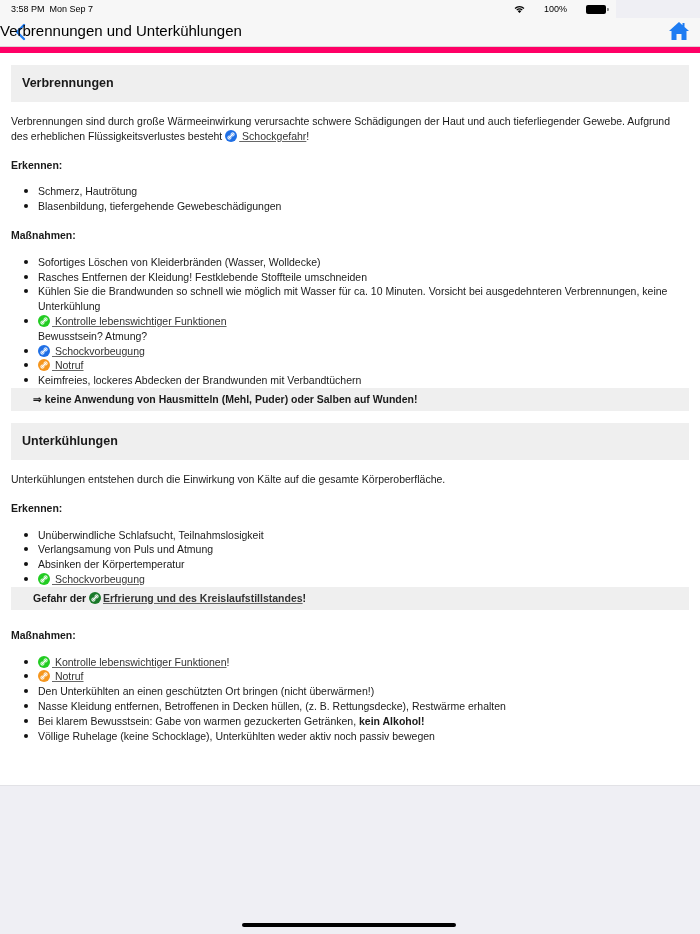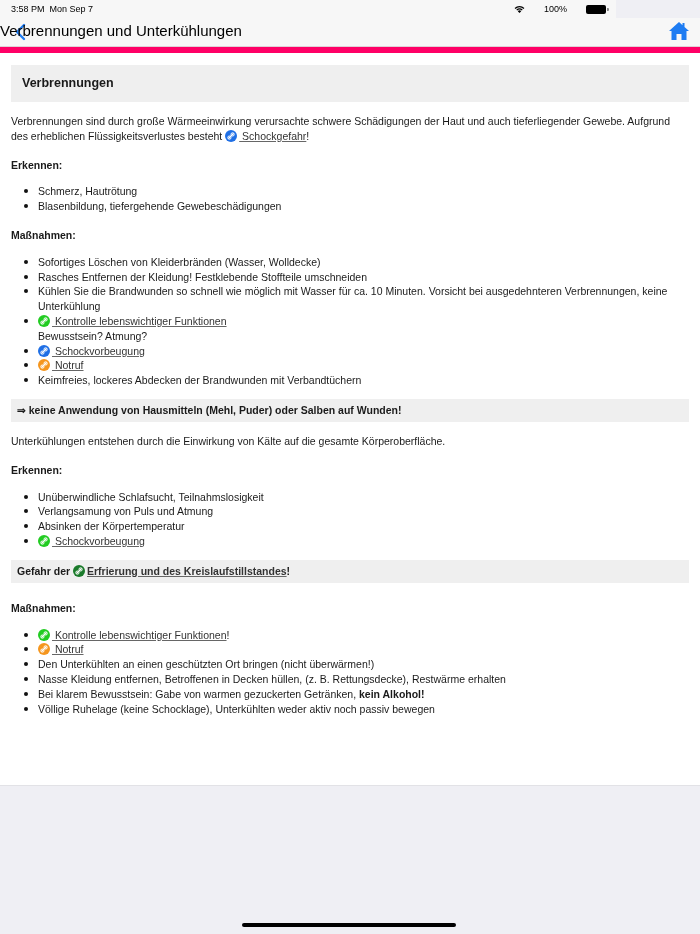--- a/index.html
+++ b/index.html
@@ -19,21 +19,21 @@
   .section-head { background: #efefef; height: 37px; padding: 0 11px; display: flex; align-items: center; font-size: 12.5px; font-weight: bold; color: #1a1a1a; }
   .para { margin-top: 12px; }
   .label { font-weight: bold; margin-top: 14px; }
   ul { list-style: none; margin-top: 12px; padding-left: 27px; }
   ul li { position: relative; }
   ul li::before { content: ""; position: absolute; left: -14px; top: 5px; width: 4px; height: 4px; border-radius: 50%; background: #111; }
   .sub { display: block; }
   a.link { color: #333; text-decoration: underline; text-decoration-color: #666; cursor: pointer; }
   .badge { display: inline-block; width: 12px; height: 12px; border-radius: 50%; vertical-align: -2px; margin-right: 2px; position: relative; }
   .badge svg { position: absolute; left: 2px; top: 2px; }
-  .note { background: #efefef; height: 23px; padding: 0 6px; display: flex; align-items: center; font-weight: bold; margin-top: 11px; font-size: 10.5px; }
+  .note { background: #efefef; height: 23px; padding: 0 22px; display: flex; align-items: center; font-weight: bold; font-size: 10.5px; }
   .note a.link { font-weight: bold; }
   .home-indicator { position: absolute; left: 242px; top: 923px; width: 214px; height: 4px; border-radius: 2px; background: #000; }
 </style>
 </head>
 <body>
 
 <div class="statusbar">
   <span class="time"><span>3:58 PM</span>&nbsp;&nbsp;<span>Mon Sep 7</span></span>
   <span class="right">
     <svg width="11" height="8" viewBox="0 0 11 8">
@@ -92,20 +92,21 @@
     <li><span class="badge" style="background:#f5961e"><svg width="8" height="8" viewBox="0 0 8 8">
             <path d="M1.5 6.5 L6.5 1.5" stroke="#fff" stroke-width="1.2"></path>
             <rect x="0.8" y="4" width="3.2" height="3.2" rx="1.5" fill="none" stroke="#fff" stroke-width="1"></rect>
             <rect x="4" y="0.8" width="3.2" height="3.2" rx="1.5" fill="none" stroke="#fff" stroke-width="1"></rect>
           </svg></span><a class="link"> Notruf</a></li>
     <li>Keimfreies, lockeres Abdecken der Brandwunden mit Verbandtüchern</li>
   </ul>
 
   <div class="note">⇒ keine Anwendung von Hausmitteln (Mehl, Puder) oder Salben auf Wunden!</div>
 
+  <div class="section-head" style="margin-top:12px">Unterkühlungen</div>
 
   <p class="para">Unterkühlungen entstehen durch die Einwirkung von Kälte auf die gesamte Körperoberfläche.</p>
 
   <p class="label">Erkennen:</p>
   <ul>
     <li>Unüberwindliche Schlafsucht, Teilnahmslosigkeit</li>
     <li>Verlangsamung von Puls und Atmung</li>
     <li>Absinken der Körpertemperatur</li>
     <li><span class="badge" style="background:#22cc22"><svg width="8" height="8" viewBox="0 0 8 8">
             <path d="M1.5 6.5 L6.5 1.5" stroke="#fff" stroke-width="1.2"></path>

